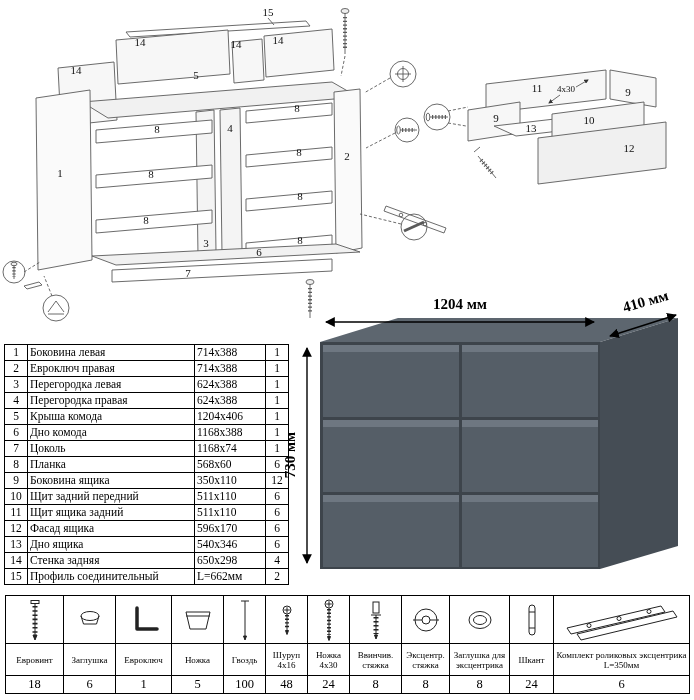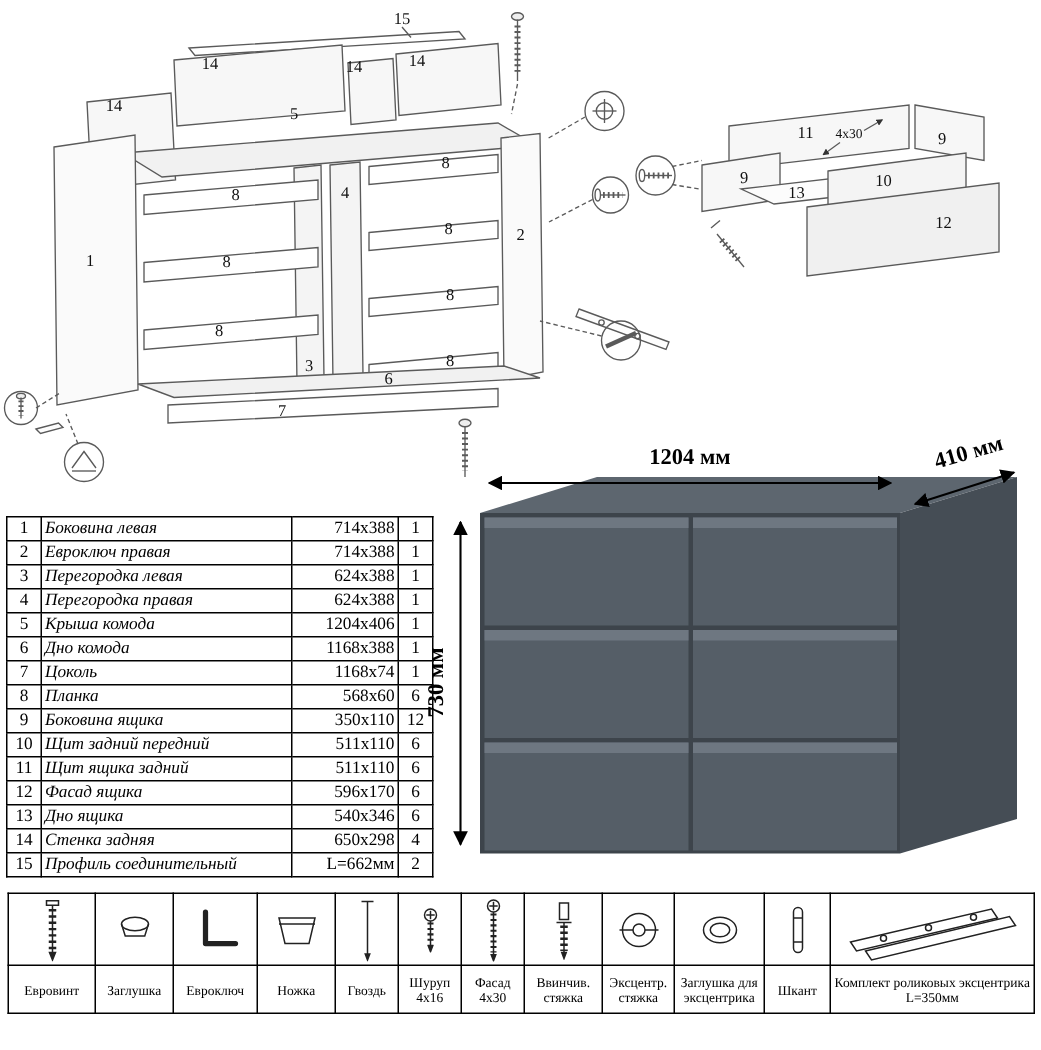--- a/index.html
+++ b/index.html
@@ -5,22 +5,22 @@
   html,body{margin:0;padding:0;}
   body{width:694px;height:700px;background:#fff;color:#000;font-family:"Liberation Serif",serif;}
   .page{position:relative;width:694px;height:700px;background:#fff;overflow:hidden;}
   .diagram-svg{position:absolute;left:0;top:0;}
   .diagram-label{fill:#111;font-family:"Liberation Serif",serif;}
   .render-wrap{position:absolute;left:280px;top:292px;width:414px;height:300px;}
   .dim-label{fill:#000;font-weight:bold;font-size:15px;font-family:"Liberation Serif",serif;}
   .parts-table{position:absolute;left:4px;top:344px;border-collapse:collapse;font-size:11.5px;background:#fff;}
   .parts-table td{border:1px solid #000;height:15px;line-height:13px;padding:0 2px;white-space:nowrap;}
   .pt-num{width:18px;text-align:center;}
-  .pt-name{width:162px;font-style:italic;}
-  .pt-size{width:66px;text-align:right;}
+  .pt-name{width:162px;}
+  .pt-size{width:66px;text-align:left;}
   .pt-qty{width:18px;text-align:center;}
   .hw-title{position:absolute;left:0;top:572px;width:694px;text-align:center;font-size:17px;}
   .hw-table{position:absolute;left:5px;top:595px;width:684px;border-collapse:collapse;table-layout:fixed;background:#fff;}
   .hw-table td{border:1px solid #000;text-align:center;vertical-align:middle;padding:0;overflow:hidden;}
   .hw-icon-cell{height:47px;}
   .hw-icon-cell svg{display:inline-block;vertical-align:middle;}
   .hw-name-cell{height:31px;font-size:9px;line-height:10px;padding:1px 2px;}
   .hw-qty-cell{height:17px;font-size:12.5px;}
 </style>
 </head>
@@ -414,23 +414,37 @@
                 </g>
               </svg></span></td>
         </tr>
       <tr id="hw-names">
           <td class="hw-name-cell">Евровинт</td>
           <td class="hw-name-cell">Заглушка</td>
           <td class="hw-name-cell">Евроключ</td>
           <td class="hw-name-cell">Ножка</td>
           <td class="hw-name-cell">Гвоздь</td>
           <td class="hw-name-cell">Шуруп 4x16</td>
-          <td class="hw-name-cell">Фасад 4x30</td>
+          <td class="hw-name-cell">Ножка 4x30</td>
           <td class="hw-name-cell">Ввинчив. стяжка</td>
           <td class="hw-name-cell">Эксцентр. стяжка</td>
           <td class="hw-name-cell">Заглушка для эксцентрика</td>
           <td class="hw-name-cell">Шкант</td>
           <td class="hw-name-cell">Комплект роликовых эксцентрика L=350мм</td>
         </tr>
+      <tr id="hw-qtys">
+          <td class="hw-qty-cell">18</td>
+          <td class="hw-qty-cell">6</td>
+          <td class="hw-qty-cell">1</td>
+          <td class="hw-qty-cell">5</td>
+          <td class="hw-qty-cell">100</td>
+          <td class="hw-qty-cell">48</td>
+          <td class="hw-qty-cell">24</td>
+          <td class="hw-qty-cell">8</td>
+          <td class="hw-qty-cell">8</td>
+          <td class="hw-qty-cell">8</td>
+          <td class="hw-qty-cell">24</td>
+          <td class="hw-qty-cell">6</td>
+        </tr>
     </tbody>
   </table>
 
 </div>
 
 </body></html>

